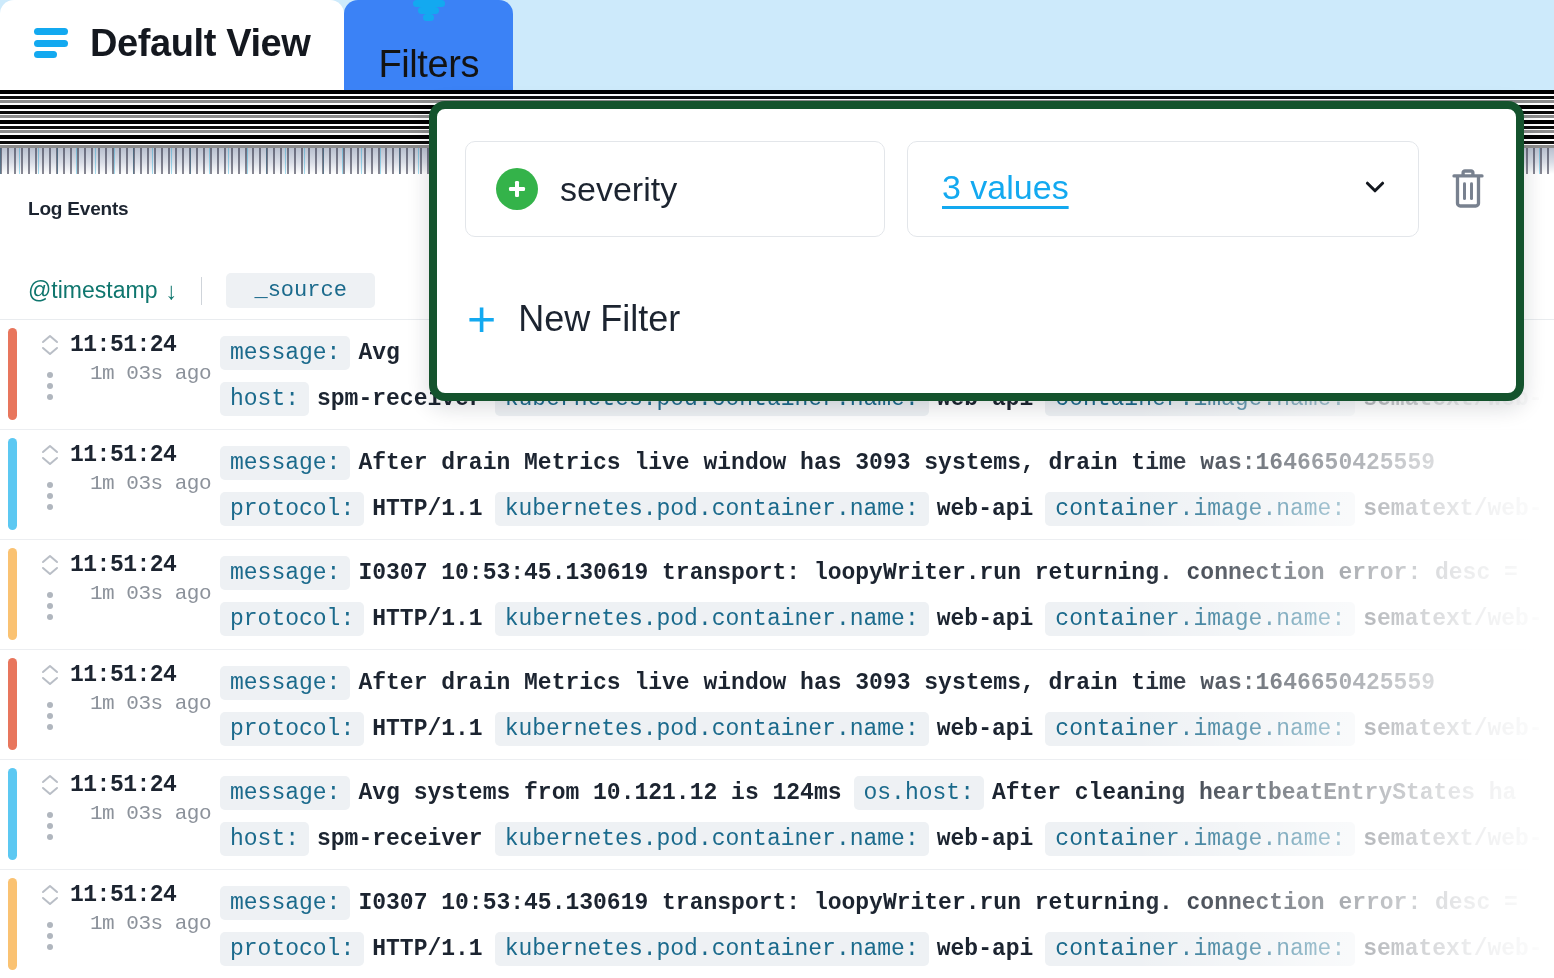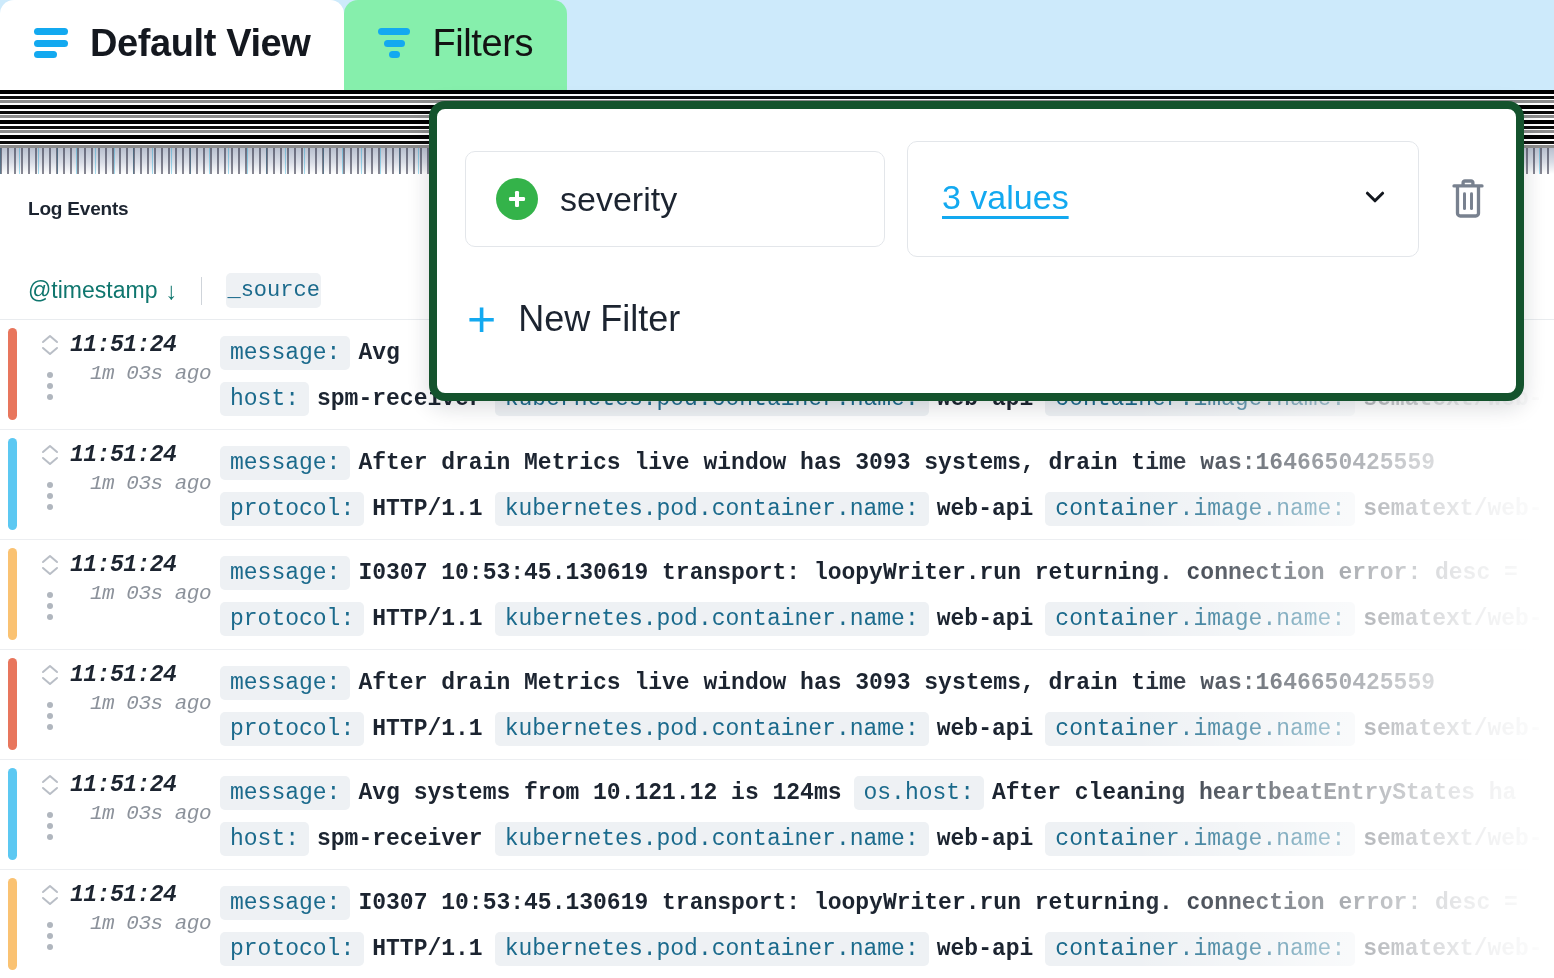--- a/index.html
+++ b/index.html
@@ -33,21 +33,21 @@
     height: 90px;
     display: flex;
     align-items: center;
     gap: 22px;
     padding: 0 34px 4px 34px;
     border-radius: 14px 14px 0 0;
     cursor: pointer;
     user-select: none;
   }
   .tab.active-white { background: #ffffff; }
-  .tab.active-blue  { background: #86efac; }
+  .tab.active-blue  { background: #3b82f6; flex-direction: column; }
   .tab-label {
     font-size: 38px;
     font-weight: 700;
     color: #14181f;
     letter-spacing: -0.4px;
     white-space: nowrap;
   }
   .tab.active-blue .tab-label { font-weight: 400; color: #131313; }
 
   
@@ -109,21 +109,21 @@
     position:absolute; left: 0; top: 88px; width: 1554px; height: 58px;
     display:flex; align-items:center; padding-left: 28px; gap: 0;
     border-bottom: 1px solid #e9ecef;
   }
   .col-ts { font-size: 23px; color:#0f766e; white-space:nowrap; display:flex; align-items:center; gap:8px; }
   .col-ts .arrow { font-size: 24px; font-weight: 700; }
   .col-div { width:1px; height:28px; background:#cfd4da; margin: 0 24px; }
   .chip-source {
     font-family: "Liberation Mono", monospace;
     font-size: 22px; color:#1b6a8c; background:#eef1f4;
-    padding: 5px 1px; border-radius: 5px; white-space:nowrap;
+    padding: 5px 28px; border-radius: 5px; white-space:nowrap;
   }
 
   
   .rows { position:absolute; left:0; top:146px; width:1554px; }
   .row {
     position: relative;
     height: 110px;
     border-bottom: 1px solid #eceef1;
     display:flex;
     align-items: flex-start;
@@ -136,21 +136,20 @@
     width: 40px; margin-left: 30px; padding-top: 12px;
     display:flex; flex-direction:column; align-items:center; gap: 14px;
     flex: 0 0 auto;
   }
   .chev-stack { display:flex; flex-direction:column; align-items:center; line-height:0.55; color:#b9bec6; font-size:21px; }
   .dots { display:flex; flex-direction:column; gap:5px; }
   .dots span { width:6px;height:6px;border-radius:50%;background:#b0b6be; display:block; }
   .row-time {
     width: 150px; padding-top: 12px; flex: 0 0 auto;
     font-family: "Liberation Mono", monospace;
-    font-style: italic;
   }
   .row-time .t1 { font-size: 23px; font-weight: 700; color:#1c2430; letter-spacing:-0.5px; }
   .row-time .t2 { font-size: 21px; color:#8c929b; margin-top: 4px; letter-spacing:-0.5px;margin-left:20px; }
 
   .row-body {
     position: relative;
     flex: 1 1 auto;
     padding-top: 10px;
     overflow: hidden;
     height: 110px;
@@ -202,21 +201,21 @@
     width: 42px; height: 42px; border-radius: 50%;
     background: #34b34a; color: #fff;
     display:flex; align-items:center; justify-content:center;
     font-size: 34px; font-weight: 700; line-height: 1;
     flex: 0 0 auto;
   }
   .plus-badge svg { display:block; }
   .field-name { font-size: 34px; color:#1c2430; }
 
   .values-box {
-    width: 512px; height: 116px;
+    width: 512px; height: 96px;
     border: 1px solid #e3e6ea; border-radius: 10px;
     display:flex; align-items:center; justify-content:space-between;
     padding: 0 30px 4px 34px; background:#fff; cursor:pointer;
   }
   .values-link {
     font-size: 34px; color: #13A9F0;
     text-decoration: underline; text-decoration-thickness: 3px; text-underline-offset: 7px;
   }
   .chev-down { width:26px; height:26px; }
   .trash-btn { width: 54px; height: 58px; display:flex; align-items:center; justify-content:center; cursor:pointer; }

